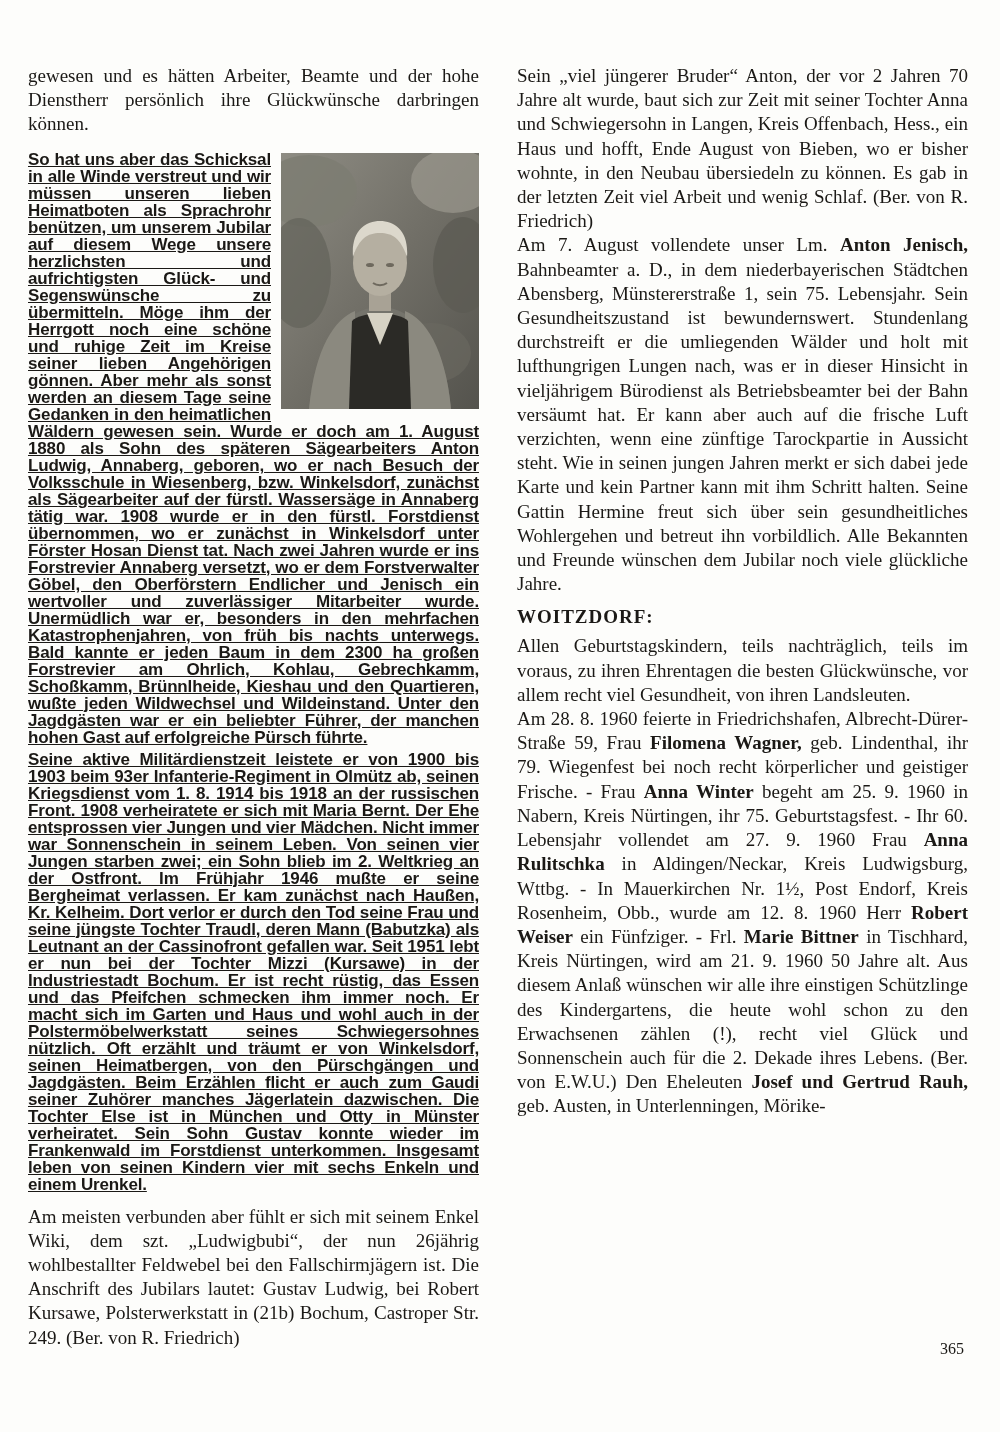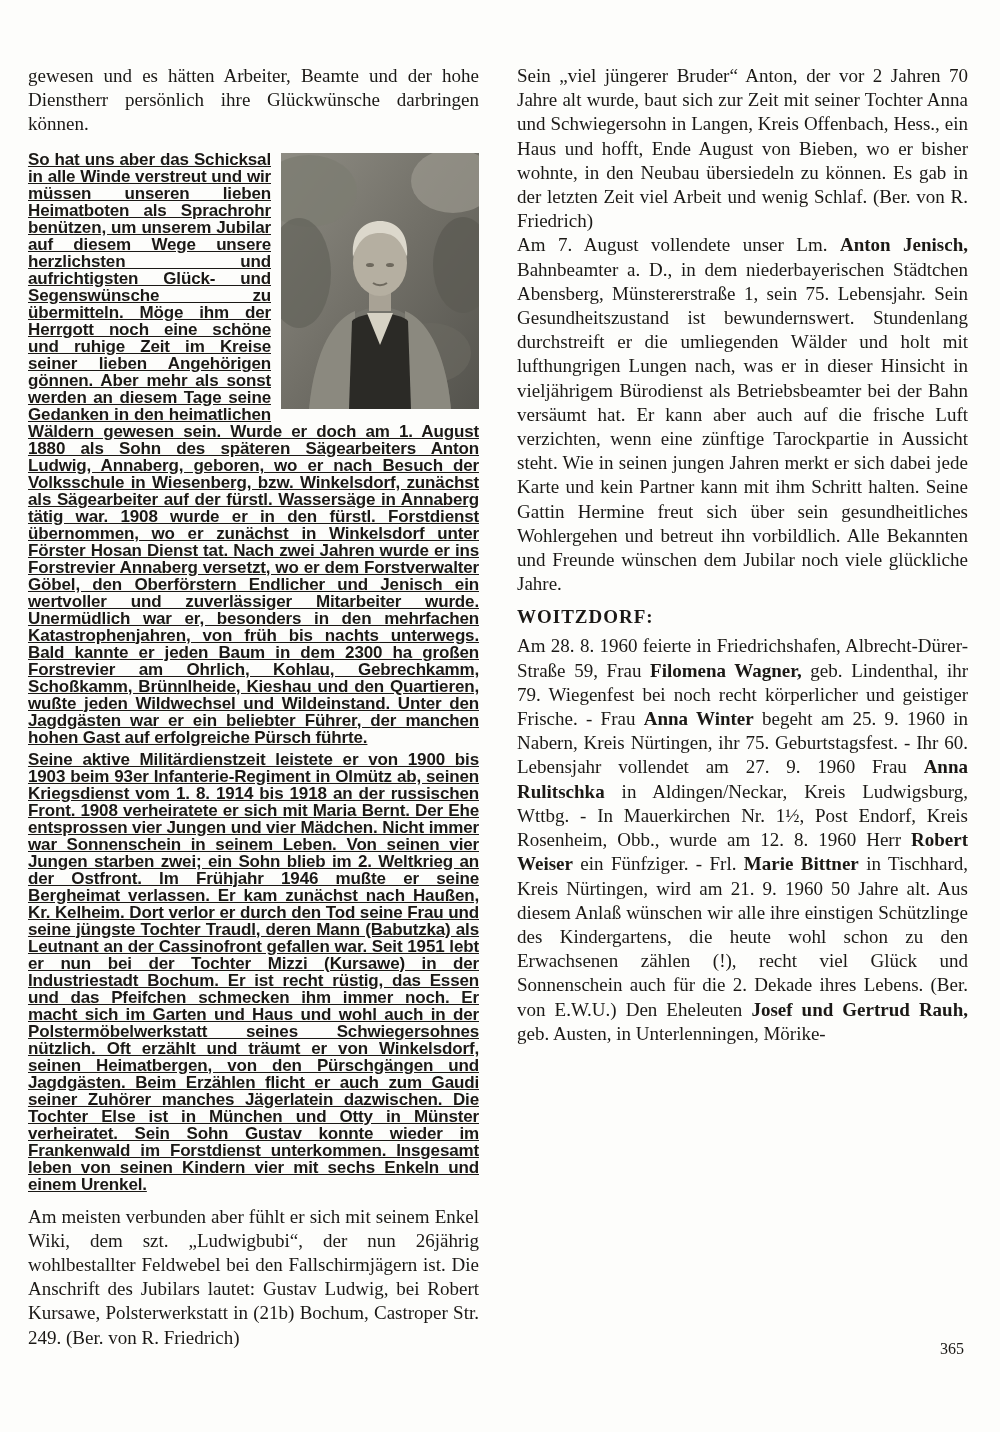--- a/index.html
+++ b/index.html
@@ -106,19 +106,20 @@
         <p>Seine aktive Militärdienstzeit leistete er von 1900 bis 1903 beim 93er Infanterie-Regiment in Olmütz ab, seinen Kriegsdienst vom 1. 8. 1914 bis 1918 an der russischen Front. 1908 verheiratete er sich mit Maria Bernt. Der Ehe entsprossen vier Jungen und vier Mädchen. Nicht immer war Sonnenschein in seinem Leben. Von seinen vier Jungen starben zwei; ein Sohn blieb im 2. Weltkrieg an der Ostfront. Im Frühjahr 1946 mußte er seine Bergheimat verlassen. Er kam zunächst nach Haußen, Kr. Kelheim. Dort verlor er durch den Tod seine Frau und seine jüngste Tochter Traudl, deren Mann (Babutzka) als Leutnant an der Cassinofront gefallen war. Seit 1951 lebt er nun bei der Tochter Mizzi (Kursawe) in der Industriestadt Bochum. Er ist recht rüstig, das Essen und das Pfeifchen schmecken ihm immer noch. Er macht sich im Garten und Haus und wohl auch in der Polstermöbelwerkstatt seines Schwiegersohnes nützlich. Oft erzählt und träumt er von Winkelsdorf, seinen Heimatbergen, von den Pürschgängen und Jagdgästen. Beim Erzählen flicht er auch zum Gaudi seiner Zuhörer manches Jägerlatein dazwischen. Die Tochter Else ist in München und Otty in Münster verheiratet. Sein Sohn Gustav konnte wieder im Frankenwald im Forstdienst unterkommen. Insgesamt leben von seinen Kindern vier mit sechs Enkeln und einem Urenkel.</p>
       </div>
 
       <p class="body-text outro">Am meisten verbunden aber fühlt er sich mit seinem Enkel Wiki, dem szt. „Ludwigbubi“, der nun 26jährig wohlbestallter Feldwebel bei den Fallschirmjägern ist. Die Anschrift des Jubilars lautet: Gustav Ludwig, bei Robert Kursawe, Polsterwerkstatt in (21b) Bochum, Castroper Str. 249. (Ber. von R. Friedrich)</p>
     </div>
 
     <div class="col">
       <p class="body-text"><span>Sein „viel jüngerer Bruder“ Anton, der vor 2 Jahren 70 Jahre alt wurde, baut sich zur Zeit mit seiner Tochter Anna und Schwiegersohn in Langen, Kreis Offenbach, Hess., ein Haus und hofft, Ende August von Bieben, wo er bisher wohnte, in den Neubau übersiedeln zu können. Es gab in der letzten Zeit viel Arbeit und wenig Schlaf. (Ber. von R. Friedrich)</span></p>
       <p class="body-text"><span>Am 7. August vollendete unser Lm. </span><b>Anton Jenisch,</b><span> Bahnbeamter a. D., in dem niederbayerischen Städtchen Abensberg, Münstererstraße 1, sein 75. Lebensjahr. Sein Gesundheitszustand ist bewundernswert. Stundenlang durchstreift er die umliegenden Wälder und holt mit lufthungrigen Lungen nach, was er in dieser Hinsicht in vieljährigem Bürodienst als Betriebsbeamter bei der Bahn versäumt hat. Er kann aber auch auf die frische Luft verzichten, wenn eine zünftige Tarockpartie in Aussicht steht. Wie in seinen jungen Jahren merkt er sich dabei jede Karte und kein Partner kann mit ihm Schritt halten. Seine Gattin Hermine freut sich über sein gesundheitliches Wohlergehen und betreut ihn vorbildlich. Alle Bekannten und Freunde wünschen dem Jubilar noch viele glückliche Jahre.</span></p>
       <h2 class="heading">WOITZDORF:</h2>
+      <p class="body-text">Allen Geburtstagskindern, teils nachträglich, teils im voraus, zu ihren Ehrentagen die besten Glückwünsche, vor allem recht viel Gesundheit, von ihren Landsleuten.</p>
       <p class="body-text"><span>Am 28. 8. 1960 feierte in Friedrichshafen, Albrecht-Dürer-Straße 59, Frau </span><b>Filomena Wagner,</b><span> geb. Lindenthal, ihr 79. Wiegenfest bei noch recht körperlicher und geistiger Frische. - Frau </span><b>Anna Winter</b><span> begeht am 25. 9. 1960 in Nabern, Kreis Nürtingen, ihr 75. Geburtstagsfest. - Ihr 60. Lebensjahr vollendet am 27. 9. 1960 Frau </span><b>Anna Rulitschka</b><span> in Aldingen/Neckar, Kreis Ludwigsburg, Wttbg. - In Mauerkirchen Nr. 1½, Post Endorf, Kreis Rosenheim, Obb., wurde am 12. 8. 1960 Herr </span><b>Robert Weiser</b><span> ein Fünfziger. - Frl. </span><b>Marie Bittner</b><span> in Tischhard, Kreis Nürtingen, wird am 21. 9. 1960 50 Jahre alt. Aus diesem Anlaß wünschen wir alle ihre einstigen Schützlinge des Kindergartens, die heute wohl schon zu den Erwachsenen zählen (!), recht viel Glück und Sonnenschein auch für die 2. Dekade ihres Lebens. (Ber. von E.W.U.) Den Eheleuten </span><b>Josef und Gertrud Rauh,</b><span> geb. Austen, in Unterlenningen, Mörike-</span></p>
     </div>
 
   </div>
 </div>
 
 <div class="pagenum">365</div>
 
 </body></html>

